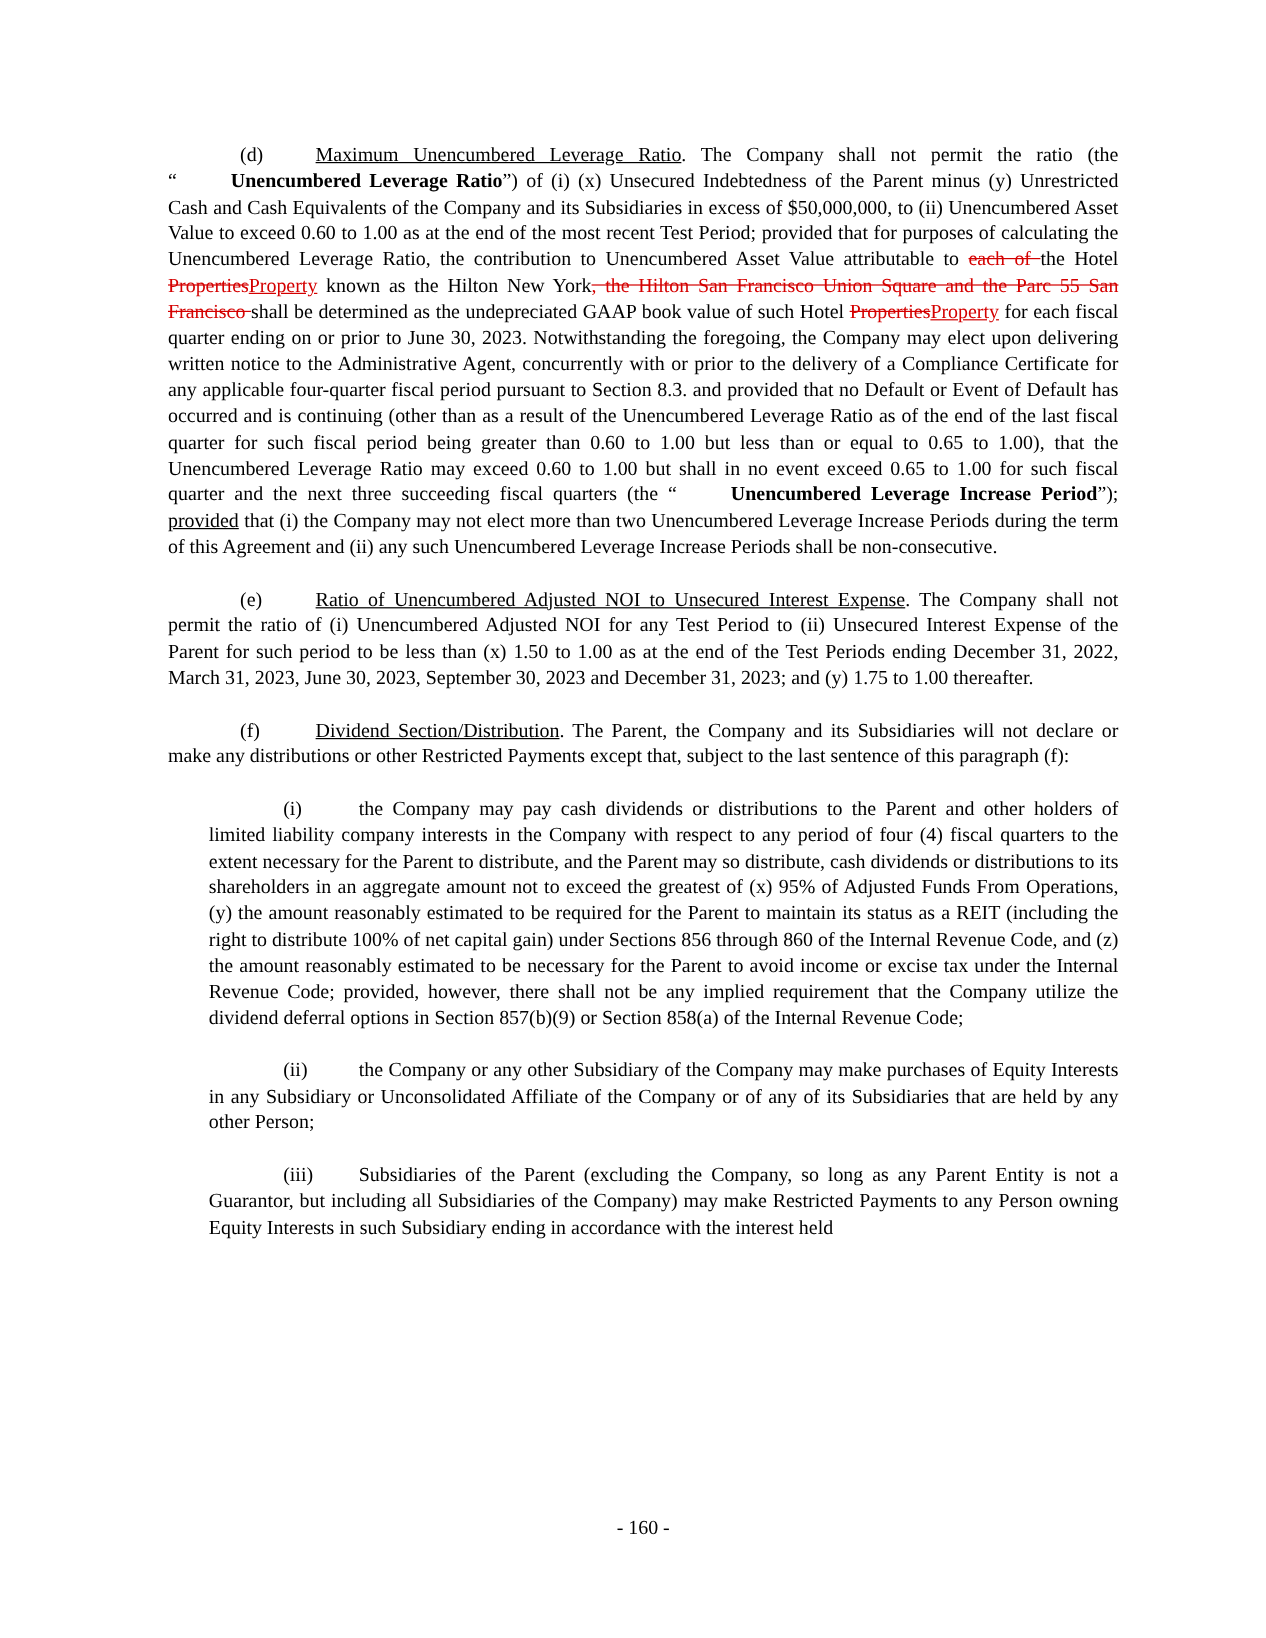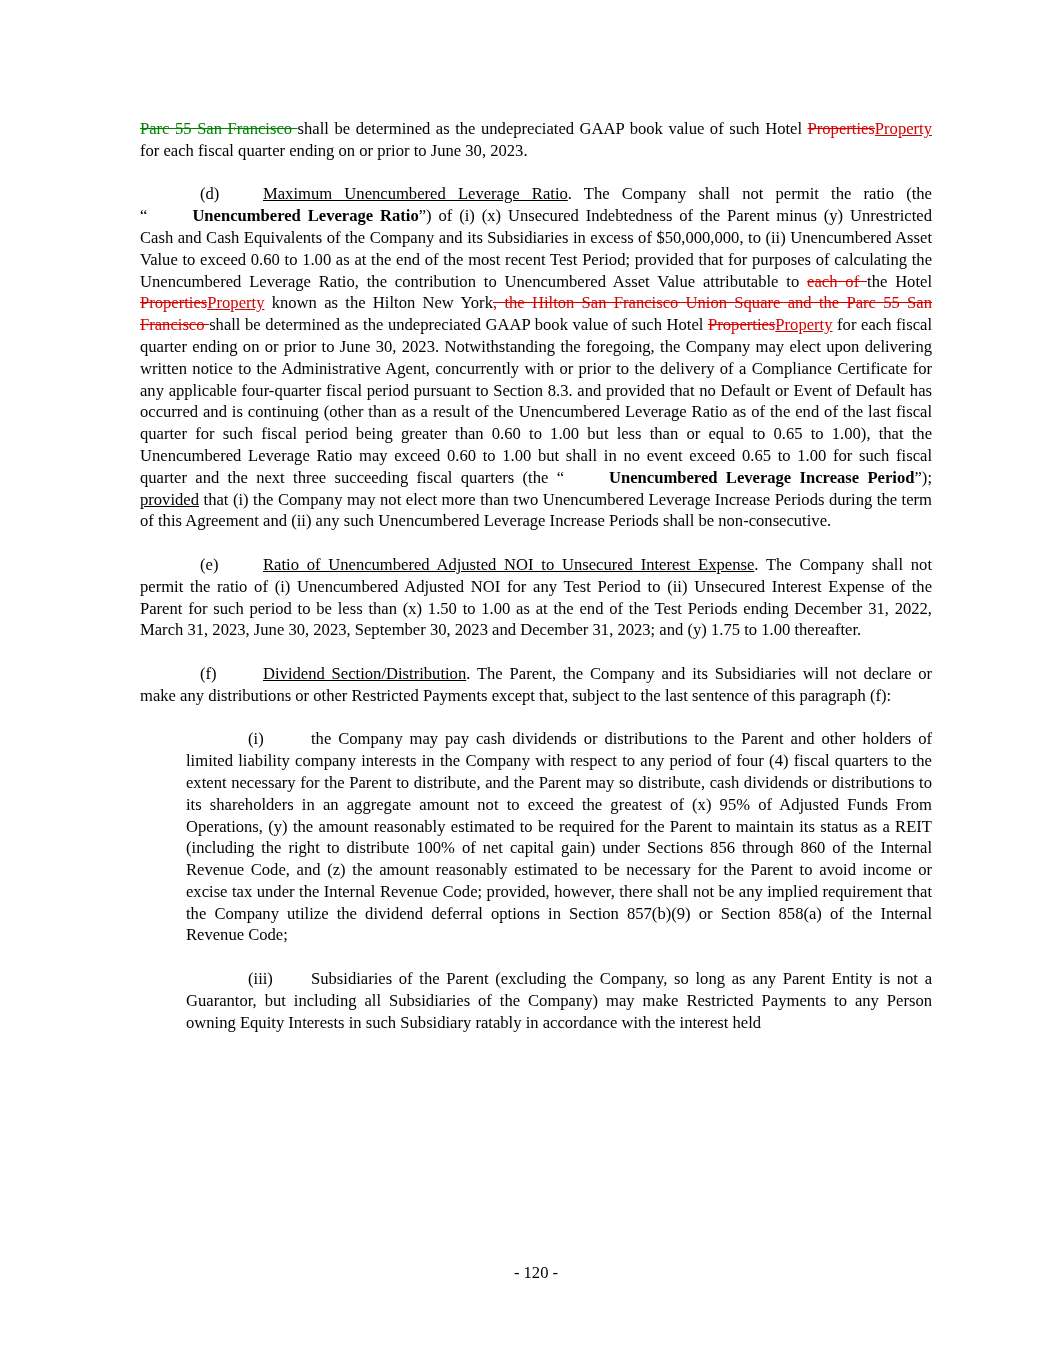--- a/index.html
+++ b/index.html
@@ -20,21 +20,21 @@
     width: 792px;
   }
   .para {
     font-size: 16.6px;
     line-height: 21.8px;
     text-align: justify;
     margin: 0 0 21.8px 0;
   }
   .para.flush { text-indent: 0; }
   .para.main  { text-indent: 60px; }
-  .para.sub   { margin-left: 46px; text-indent: 62px; }
+  .para.sub   { margin-left: 34px; text-indent: 62px; }
   .seg-normal { }
   .seg-bold { font-weight: bold; margin-left: 45px; }
   .seg-underline { text-decoration: underline; }
   .seg-del-green { color: var(--green); text-decoration: line-through; }
   .seg-del-red { color: var(--red); text-decoration: line-through; }
   .seg-ins-red { color: var(--red); text-decoration: underline; }
   .seg-label { display: inline-block; width: 63px; text-indent: 0; }
   .footer {
     position: absolute;
     left: 140px;
@@ -43,21 +43,21 @@
     text-align: center;
     font-size: 16.6px;
     line-height: 21.8px;
   }
 </style>
 </head>
 <body>
 
 <div class="page">
   <div class="content">
-      <p class="para flush"><span class="seg-del-green">Parc 55 San Francisco </span><span class="seg-normal"> shall be determined as the undepreciated GAAP book value of such Hotel </span><span class="seg-del-red">Properties</span><span class="seg-ins-red">Property</span><span class="seg-normal"> for each fiscal quarter ending on or prior to June 30, 2023.</span></p>
       <p class="para main"><span class="seg-label">(d)</span><span class="seg-underline">Maximum Unencumbered Leverage Ratio</span><span class="seg-normal">.  The Company shall not permit the ratio (the “</span><span class="seg-bold">Unencumbered Leverage Ratio</span><span class="seg-normal">”) of (i) (x) Unsecured Indebtedness of the Parent minus (y) Unrestricted Cash and Cash Equivalents of the Company and its Subsidiaries in excess of $50,000,000, to (ii) Unencumbered Asset Value to exceed 0.60 to 1.00 as at the end of the most recent Test Period; provided that for purposes of calculating the Unencumbered Leverage Ratio, the contribution to Unencumbered Asset Value attributable to </span><span class="seg-del-red">each of </span><span class="seg-normal">the Hotel </span><span class="seg-del-red">Properties</span><span class="seg-ins-red">Property</span><span class="seg-normal"> known as the Hilton New York</span><span class="seg-del-red">, the Hilton San Francisco Union Square and the Parc 55 San Francisco </span><span class="seg-normal"> shall be determined as the undepreciated GAAP book value of such Hotel </span><span class="seg-del-red">Properties</span><span class="seg-ins-red">Property</span><span class="seg-normal"> for each fiscal quarter ending on or prior to June 30, 2023.  Notwithstanding the foregoing, the Company may elect upon delivering written notice to the Administrative Agent, concurrently with or prior to the delivery of a Compliance Certificate for any applicable four-quarter fiscal period pursuant to Section 8.3. and provided that no Default or Event of Default has occurred and is continuing (other than as a result of the Unencumbered Leverage Ratio as of the end of the last fiscal quarter for such fiscal period being greater than 0.60 to 1.00 but less than or equal to 0.65 to 1.00), that the Unencumbered Leverage Ratio may exceed 0.60 to 1.00 but shall in no event exceed 0.65 to 1.00 for such fiscal quarter and the next three succeeding fiscal quarters (the “</span><span class="seg-bold">Unencumbered Leverage Increase Period</span><span class="seg-normal">”); </span><span class="seg-underline">provided</span><span class="seg-normal"> that (i) the Company may not elect more than two Unencumbered Leverage Increase Periods during the term of this Agreement and (ii) any such Unencumbered Leverage Increase Periods shall be non-consecutive.</span></p>
       <p class="para main"><span class="seg-label">(e)</span><span class="seg-underline">Ratio of Unencumbered Adjusted NOI to Unsecured Interest Expense</span><span class="seg-normal">.  The Company shall not permit the ratio of (i) Unencumbered Adjusted NOI for any Test Period to (ii) Unsecured Interest Expense of the Parent for such period to be less than (x) 1.50 to 1.00 as at the end of the Test Periods ending December 31, 2022, March 31, 2023, June 30, 2023, September 30, 2023 and December 31, 2023; and (y) 1.75 to 1.00 thereafter.</span></p>
       <p class="para main"><span class="seg-label">(f)</span><span class="seg-underline">Dividend Section/Distribution</span><span class="seg-normal">.  The Parent, the Company and its Subsidiaries will not declare or make any distributions or other Restricted Payments except that, subject to the last sentence of this paragraph (f):</span></p>
       <p class="para sub"><span class="seg-label">(i)</span><span class="seg-normal">the Company may pay cash dividends or distributions to the Parent and other holders of limited liability company interests in the Company with respect to any period of four (4) fiscal quarters to the extent necessary for the Parent to distribute, and the Parent may so distribute, cash dividends or distributions to its shareholders in an aggregate amount not to exceed the greatest of (x) 95% of Adjusted Funds From Operations, (y) the amount reasonably estimated to be required for the Parent to maintain its status as a REIT (including the right to distribute 100% of net capital gain) under Sections 856 through 860 of the Internal Revenue Code, and (z) the amount reasonably estimated to be necessary for the Parent to avoid income or excise tax under the Internal Revenue Code; provided, however, there shall not be any implied requirement that the Company utilize the dividend deferral options in Section 857(b)(9) or Section 858(a) of the Internal Revenue Code;</span></p>
-      <p class="para sub"><span class="seg-label">(iii)</span><span class="seg-normal">Subsidiaries of the Parent (excluding the Company, so long as any Parent Entity is not a Guarantor, but including all Subsidiaries of the Company) may make Restricted Payments to any Person owning Equity Interests in such Subsidiary ratably in accordance with the interest held</span></p>
+      <p class="para sub"><span class="seg-label">(ii)</span><span class="seg-normal">the Company or any other Subsidiary of the Company may make purchases of Equity Interests in any Subsidiary or Unconsolidated Affiliate of the Company or of any of its Subsidiaries that are held by any other Person;</span></p>
+      <p class="para sub"><span class="seg-label">(iii)</span><span class="seg-normal">Subsidiaries of the Parent (excluding the Company, so long as any Parent Entity is not a Guarantor, but including all Subsidiaries of the Company) may make Restricted Payments to any Person owning Equity Interests in such Subsidiary ending in accordance with the interest held</span></p>
     </div>
-  <div class="footer">- 120 -</div>
+  <div class="footer">- 160 -</div>
 </div>
 
 </body></html>

